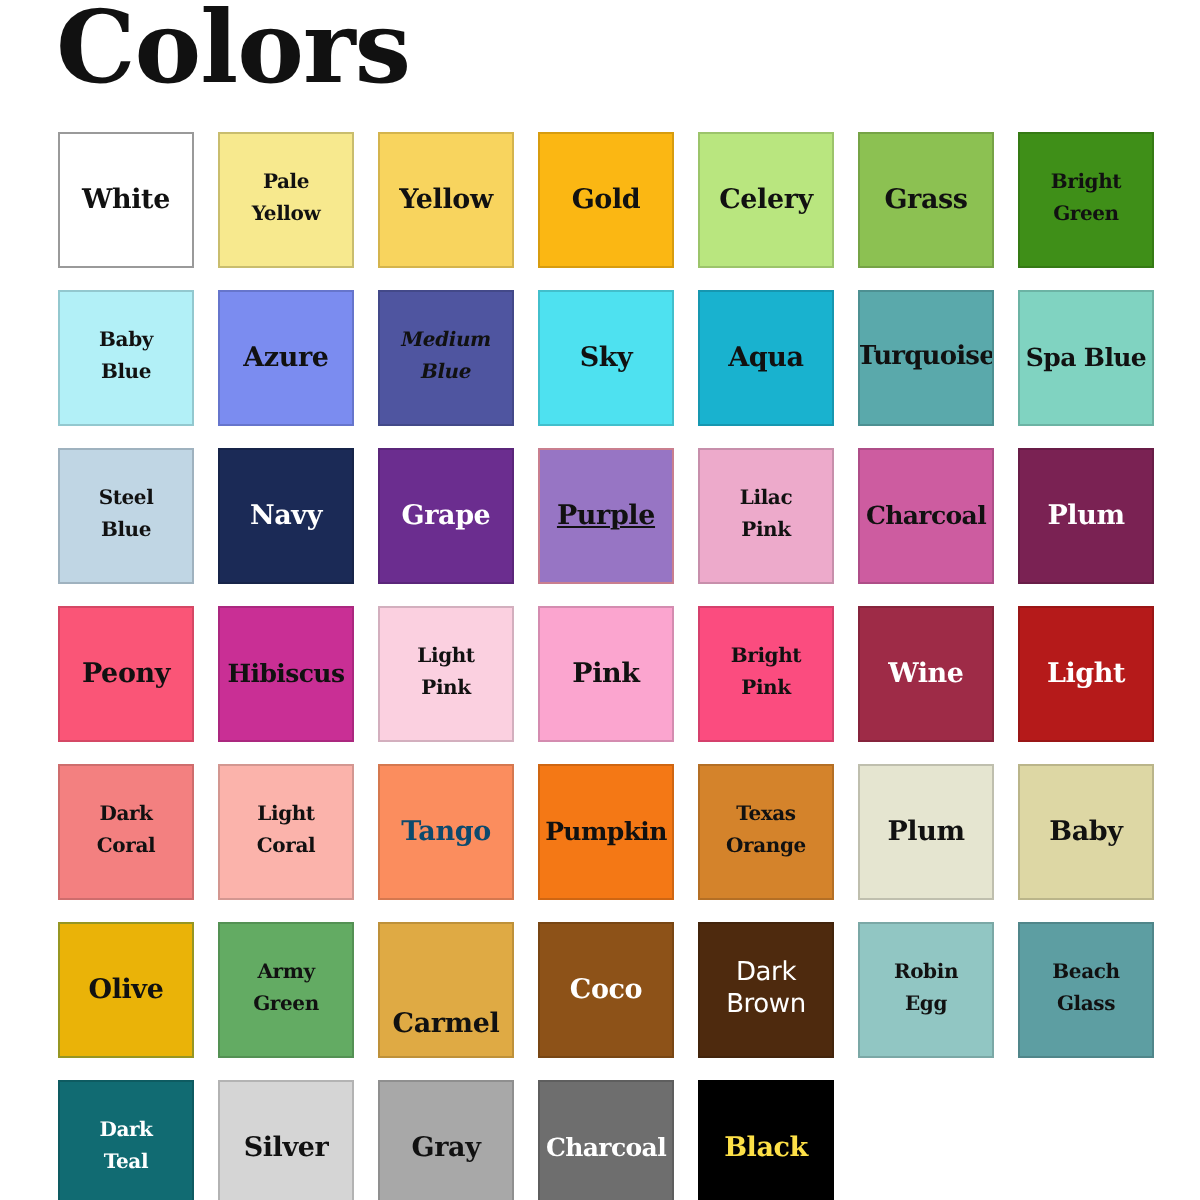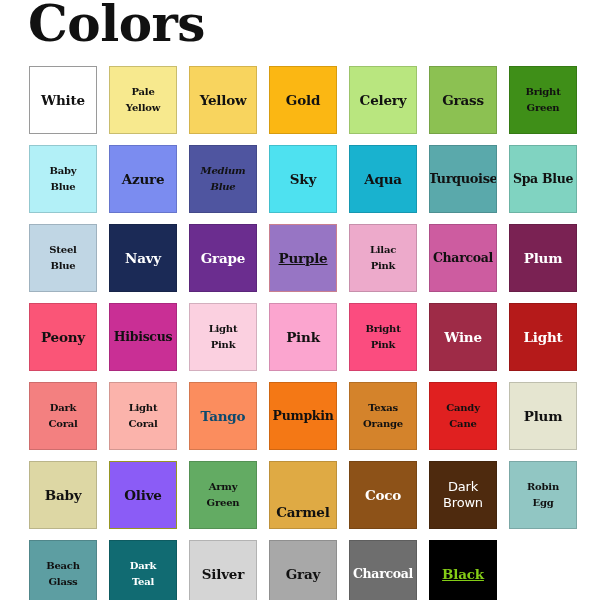--- a/index.html
+++ b/index.html
@@ -185,31 +185,27 @@
       <div class="swatch" style="background: rgb(251, 141, 94); border: 1px solid rgb(213, 120, 79);">
         <span class="swatch-label" style="color: #0c4a6e;">Tango</span>
       </div>
       <div class="swatch small" style="background: rgb(244, 120, 21); border: 1px solid rgb(207, 102, 18);">
         <span class="swatch-label" style="color: rgb(17, 17, 17);">Pumpkin</span>
       </div>
       <div class="swatch two-line" style="background: rgb(212, 131, 43); border: 1px solid rgb(180, 111, 37);">
         <span class="swatch-label" style="color: rgb(17, 17, 17);">Texas
 Orange</span>
       </div>
-      <div class="swatch two-line" style="background: rgb(224, 32, 32); border: 1px solid rgb(191, 27, 27);">
-        <span class="swatch-label" style="color: rgb(17, 17, 17);">Candy
-Cane</span>
-      </div>
       <div class="swatch" style="background: rgb(229, 229, 208); border: 1px solid rgb(191, 191, 174);">
         <span class="swatch-label" style="color: rgb(17, 17, 17);">Plum</span>
       </div>
       <div class="swatch" style="background: rgb(221, 215, 164); border: 1px solid rgb(186, 181, 138);">
         <span class="swatch-label" style="color: rgb(17, 17, 17);">Baby</span>
       </div>
-      <div class="swatch" style="background: #8b5cf6; border: 1px solid rgb(150, 150, 35);">
+      <div class="swatch" style="background: #eab308; border: 1px solid rgb(150, 150, 35);">
         <span class="swatch-label" style="color: rgb(17, 17, 17);">Olive</span>
       </div>
       <div class="swatch two-line" style="background: rgb(99, 171, 99); border: 1px solid rgb(84, 145, 84);">
         <span class="swatch-label" style="color: rgb(17, 17, 17);">Army
 Green</span>
       </div>
       <div class="swatch" style="background: rgb(223, 170, 68); border: 1px solid rgb(190, 145, 58); align-items: flex-end;">
         <span class="swatch-label" style="color: rgb(17, 17, 17);">Carmel</span>
       </div>
       <div class="swatch" style="background: rgb(141, 82, 24); border: 1px solid rgb(120, 70, 20);">
@@ -234,17 +230,17 @@
       <div class="swatch" style="background: rgb(213, 213, 213); border: 1px solid rgb(179, 179, 179);">
         <span class="swatch-label" style="color: rgb(17, 17, 17);">Silver</span>
       </div>
       <div class="swatch" style="background: rgb(168, 168, 168); border: 1px solid rgb(143, 143, 143);">
         <span class="swatch-label" style="color: rgb(17, 17, 17);">Gray</span>
       </div>
       <div class="swatch small" style="background: rgb(110, 110, 110); border: 1px solid rgb(94, 94, 94);">
         <span class="swatch-label" style="color: rgb(255, 255, 255);">Charcoal</span>
       </div>
       <div class="swatch" style="background: rgb(0, 0, 0); border: 1px solid rgb(0, 0, 0);">
-        <span class="swatch-label" style="color: #84cc16; text-decoration: underline;">Black</span>
+        <span class="swatch-label" style="color: #fde047;">Black</span>
       </div>
     </div>
 
 </div>
 
 </body></html>

